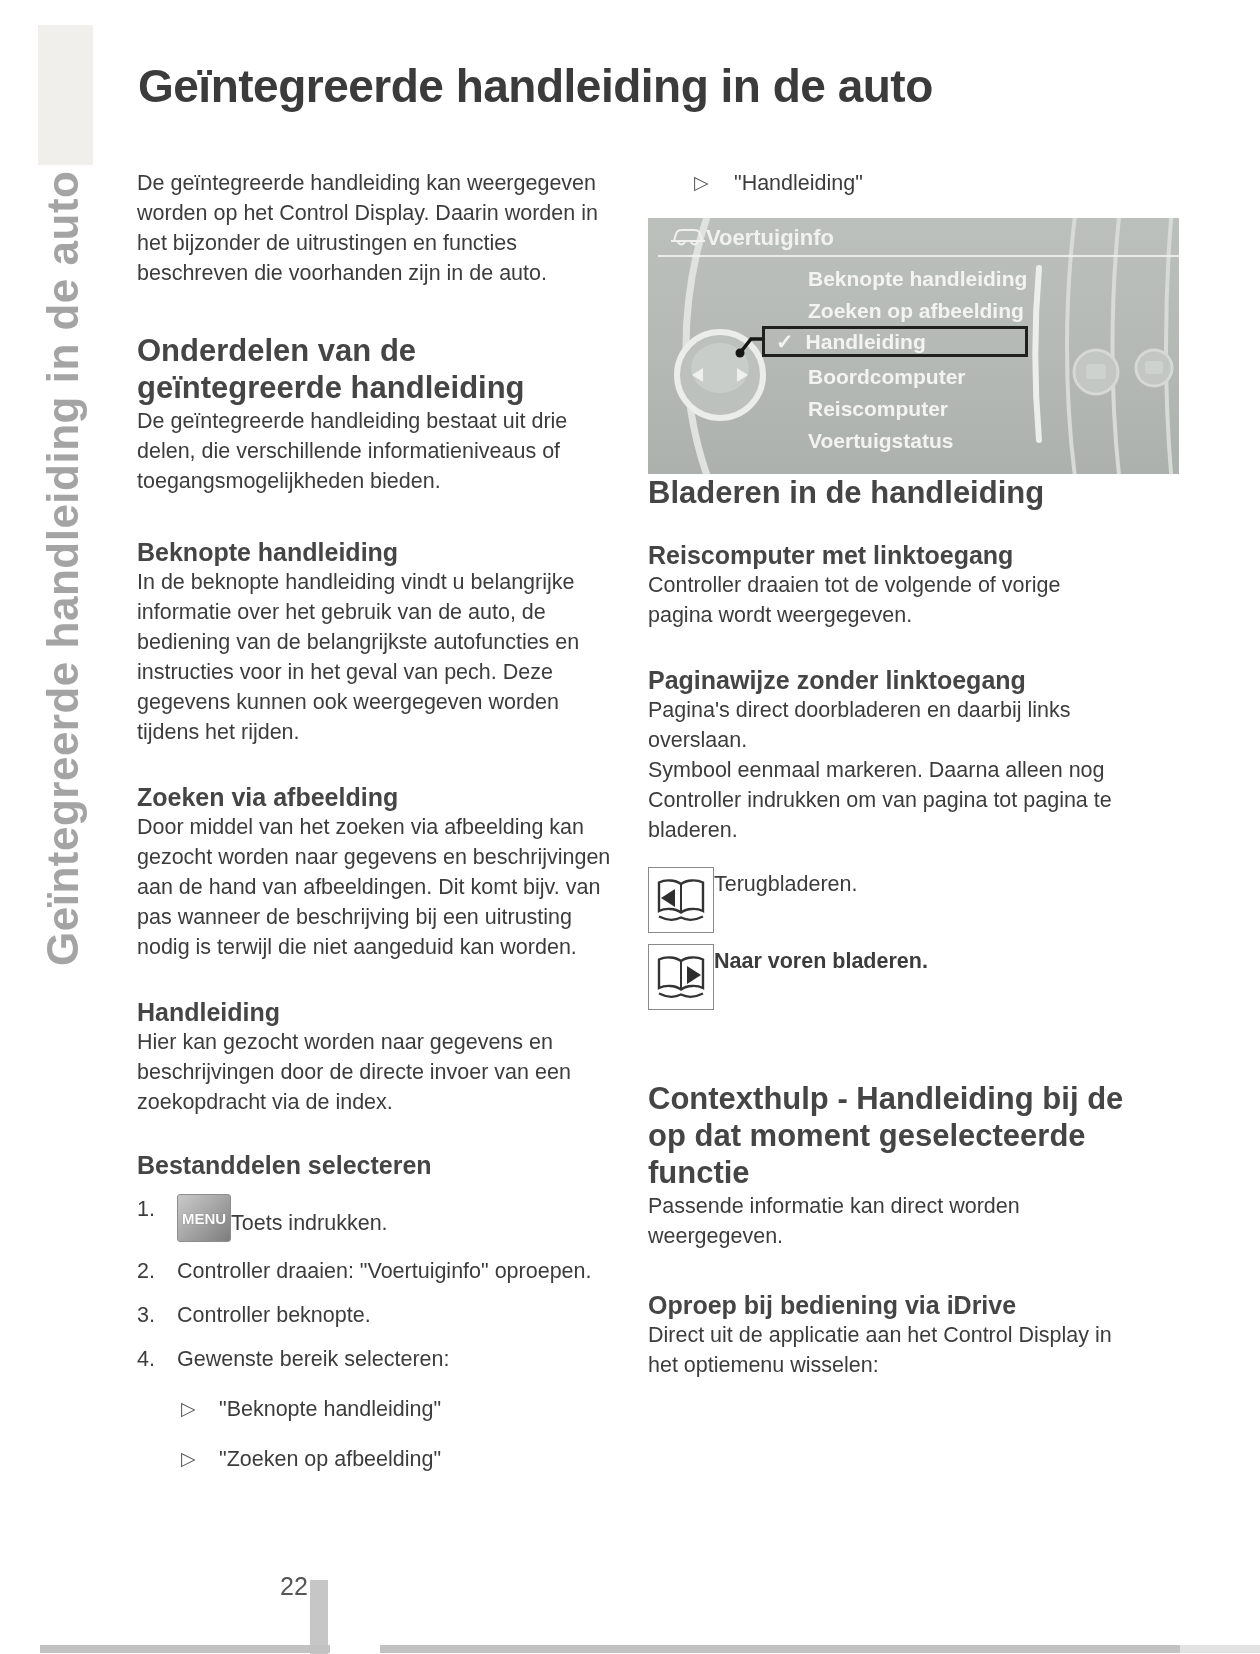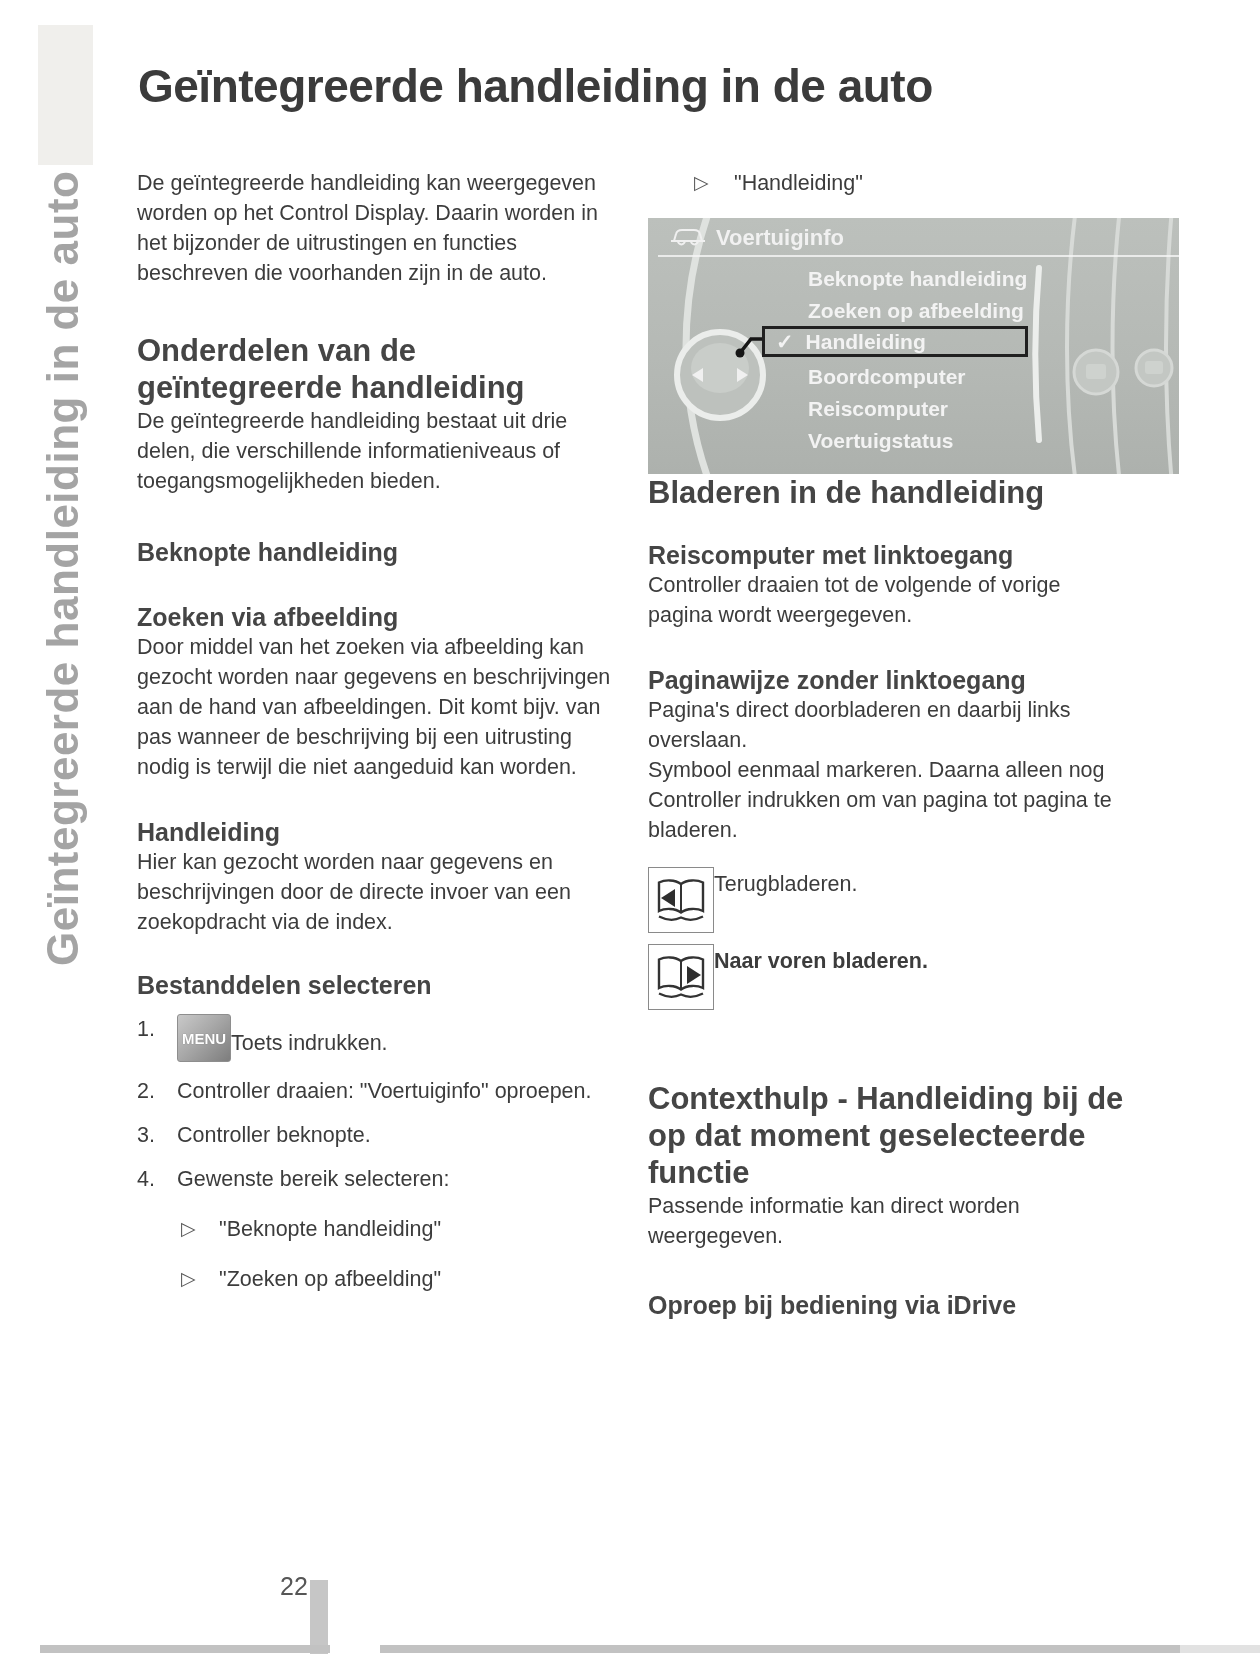--- a/index.html
+++ b/index.html
@@ -52,21 +52,21 @@
   .top-bullet .opt-marker{width:40px;}
 
   
   .display-shot{
     position:relative;width:531px;height:256px;margin-top:20px;
     background:linear-gradient(180deg,#bcc0bc 0%,#b5b9b5 55%,#adb1ad 100%);
     overflow:hidden;
   }
   .display-decor{position:absolute;left:0;top:0;}
   .display-header{
-    position:absolute;left:22px;top:7px;display:flex;align-items:center;gap:10px;
+    position:absolute;left:22px;top:7px;display:flex;align-items:center;
     color:#f1f1f1;font-size:22px;font-weight:bold;
   }
   .display-rule{position:absolute;left:10px;right:0;top:37px;height:2px;background:rgba(246,246,246,0.8);}
   .menu-item{position:absolute;left:160px;font-size:21px;font-weight:bold;color:#f3f3f3;line-height:26px;}
   .selected-box{
     position:absolute;left:114px;top:108px;width:266px;height:31px;box-sizing:border-box;
     border:3px solid #202020;display:flex;align-items:center;gap:12px;padding-left:11px;
     color:#f3f3f3;font-size:21px;font-weight:bold;
   }
   .selected-box .check{font-size:21px;}
@@ -96,20 +96,21 @@
 
   <div class="h1">Geïntegreerde handleiding in de auto</div>
 
   <div class="col-left">
     <p class="body">De geïntegreerde handleiding kan weergegeven worden op het Control Display. Daarin worden in het bijzonder de uitrustingen en functies beschreven die voorhanden zijn in de auto.</p>
 
     <div class="h2 mt-44">Onderdelen van de geïntegreerde handleiding</div>
     <p class="body mt-12">De geïntegreerde handleiding bestaat uit drie delen, die verschillende informatieniveaus of toegangsmogelijkheden bieden.</p>
 
     <div class="h3 mt-42">Beknopte handleiding</div>
+    <p class="body mt-10">In de beknopte handleiding vindt u belangrijke informatie over het gebruik van de auto, de bediening van de belangrijkste autofuncties en instructies voor in het geval van pech. Deze gegevens kunnen ook weergegeven worden tijdens het rijden.</p>
 
     <div class="h3 mt-36">Zoeken via afbeelding</div>
     <p class="body mt-10">Door middel van het zoeken via afbeelding kan gezocht worden naar gegevens en beschrijvingen aan de hand van afbeeldingen. Dit komt bijv. van pas wanneer de beschrijving bij een uitrusting nodig is terwijl die niet aangeduid kan worden.</p>
 
     <div class="h3 mt-36">Handleiding</div>
     <p class="body mt-10">Hier kan gezocht worden naar gegevens en beschrijvingen door de directe invoer van een zoekopdracht via de index.</p>
 
     <div class="h3 mt-34">Bestanddelen selecteren</div>
 
     <div class="step">
@@ -220,20 +221,21 @@
           <polygon points="32,12 32,30 46,21" fill="#2e2e2e"></polygon>
         </svg>
       </span>
       <span class="nav-label">Naar voren bladeren.</span>
     </div>
 
     <div class="h2 mt-70">Contexthulp - Handleiding bij de op dat moment geselecteerde functie</div>
     <p class="body mt-14">Passende informatie kan direct worden weergegeven.</p>
 
     <div class="h3 mt-40">Oproep bij bediening via iDrive</div>
+    <p class="body mt-10">Direct uit de applicatie aan het Control Display in het optiemenu wisselen:</p>
   </div>
 
   <div class="page-number">22</div>
   <div class="page-tab-bar"></div>
   <div class="bottom-strip-a"></div>
   <div class="bottom-strip-b"></div>
   <div class="bottom-strip-c"></div>
 </div>
 
 </body></html>

